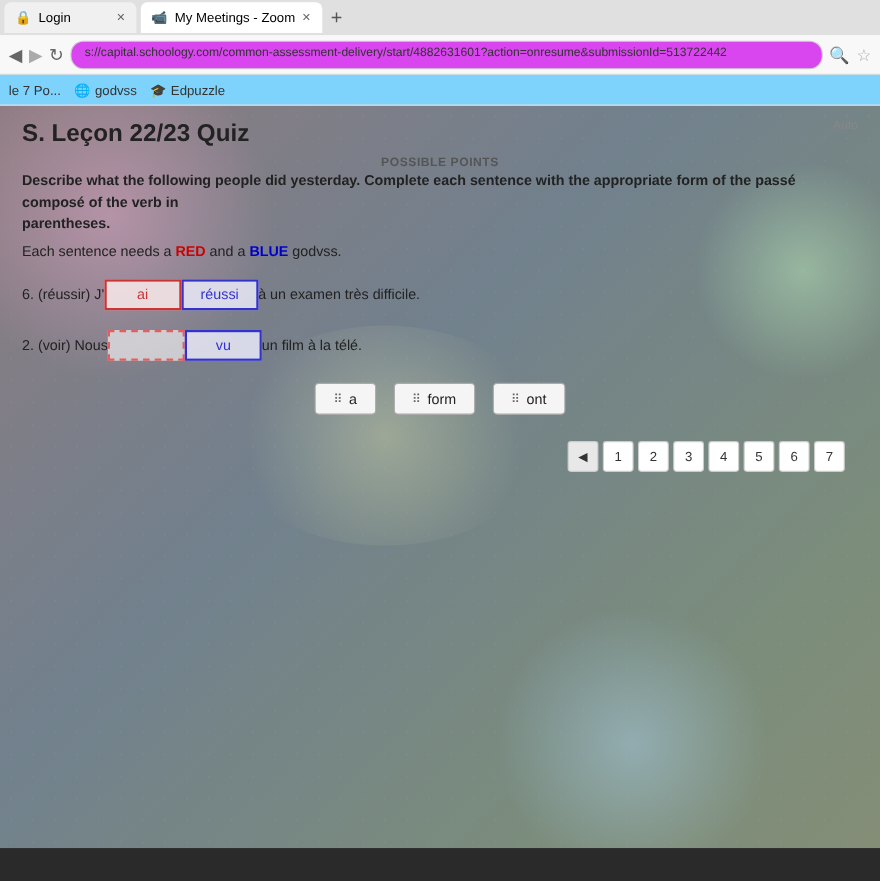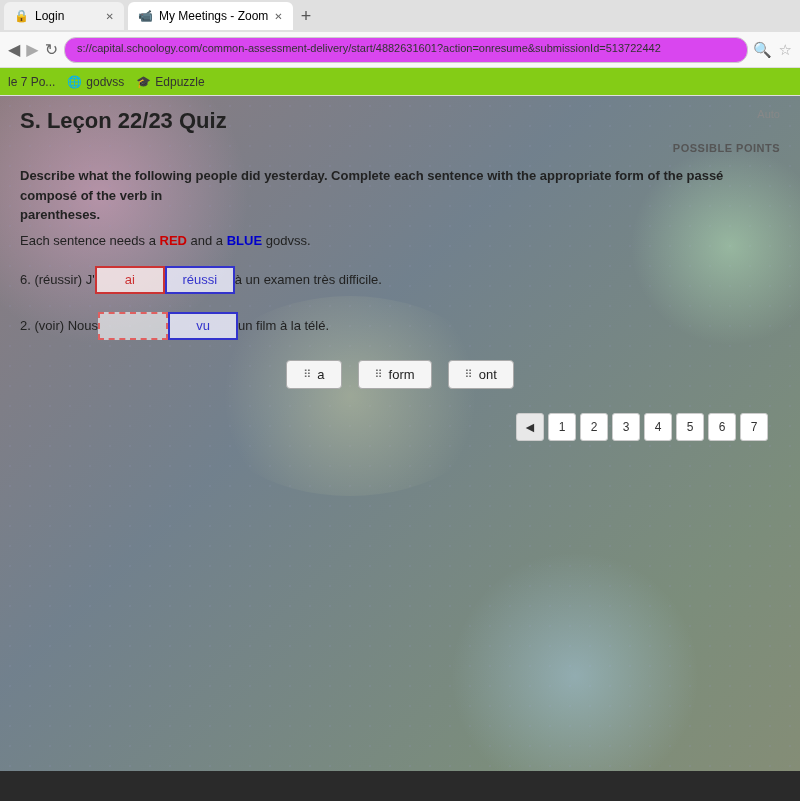--- a/index.html
+++ b/index.html
@@ -79,21 +79,21 @@
       font-size: 11px;
       color: #333;
       height: 26px;
       display: flex;
       align-items: flex-start;
     }
 
     .bookmarks-bar {
       display: flex;
       align-items: center;
-      background: #84cc16;
+      background: #7dd3fc;
       height: 28px;
       padding: 0 8px;
       gap: 12px;
       border-bottom: 1px solid #e0e0e0;
       font-size: 12px;
     }
 
     .bookmark-item {
       display: flex;
       align-items: center;
@@ -165,26 +165,25 @@
     .auto-save {
       position: absolute;
       top: 12px;
       right: 20px;
       font-size: 11px;
       color: #888;
       z-index: 1;
     }
 
     .possible-points {
-      text-align: right;
+      text-align: center;
       font-size: 11px;
       font-weight: bold;
       color: #555;
       letter-spacing: 0.5px;
-      margin-bottom: 12px;
       position: relative;
       z-index: 1;
     }
 
     .instructions {
       font-size: 13px;
       color: #222;
       line-height: 1.5;
       margin-bottom: 8px;
       position: relative;

